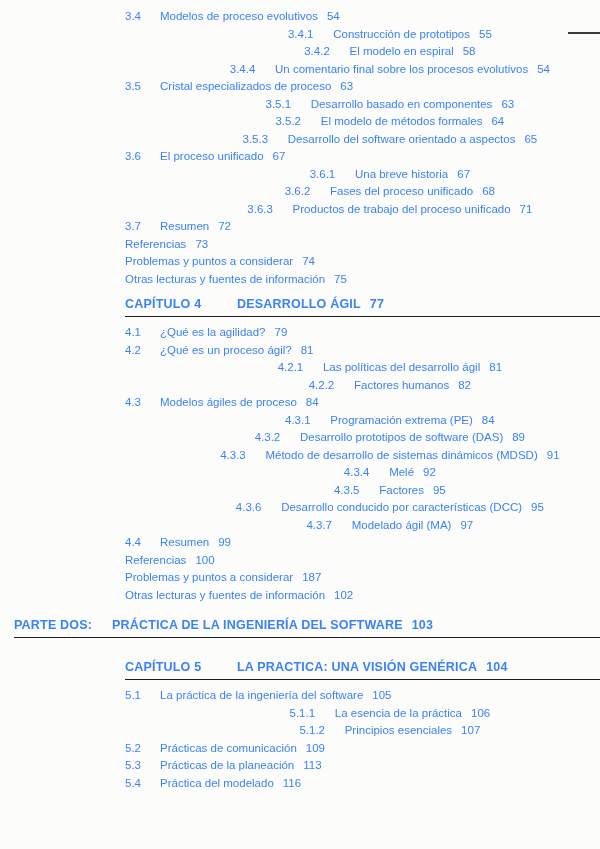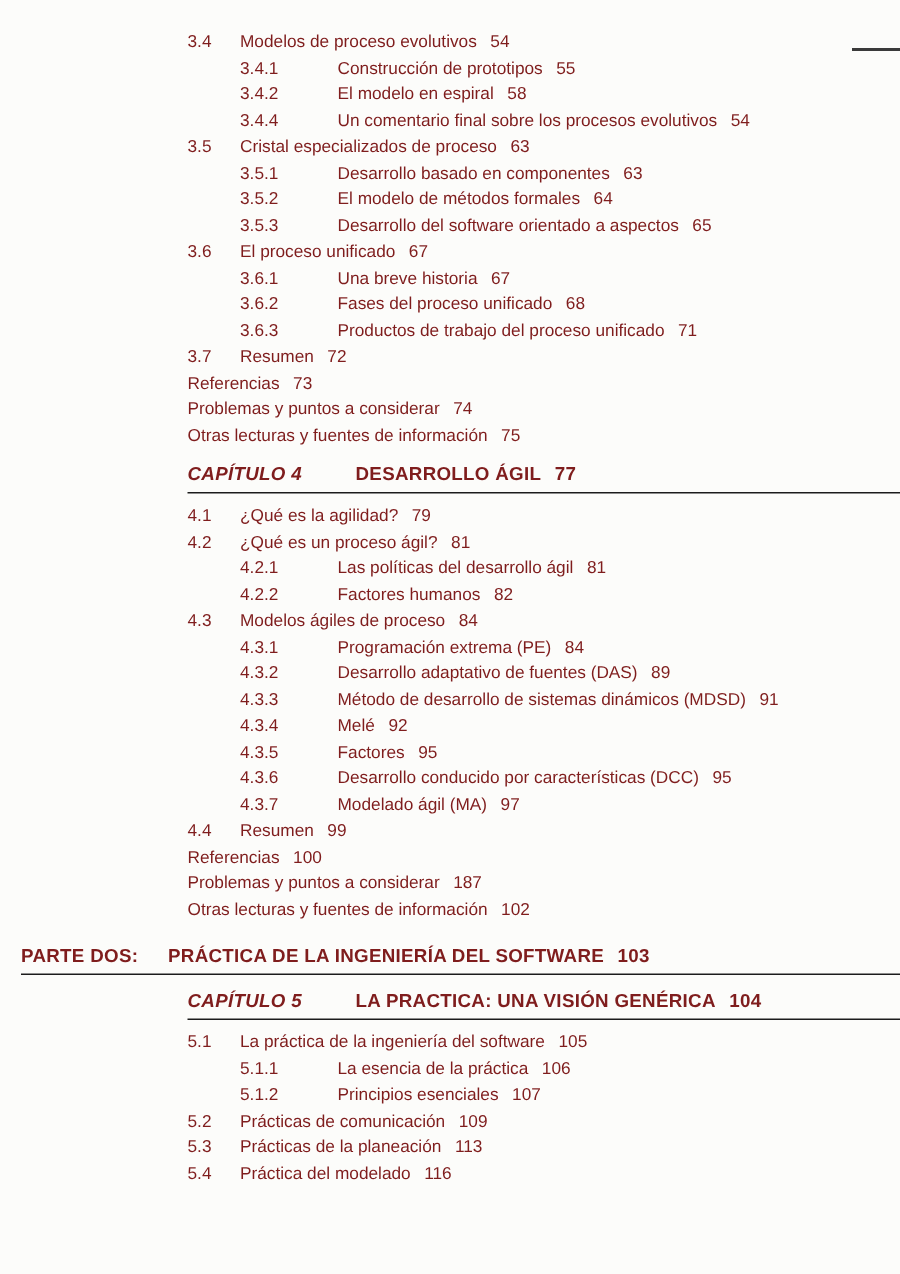--- a/index.html
+++ b/index.html
@@ -1,49 +1,49 @@
 <!DOCTYPE html>
 <html><head>
 <meta charset="utf-8">
 <style>
   html, body { margin: 0; padding: 0; background: #ffffff; }
   .page {
     position: relative;
     width: 600px;
     height: 849px;
     background: #fcfcfa;
-    color: #7f1d1d;
+    color: #3b82f6;
     font-family: "Liberation Sans", sans-serif;
     box-sizing: border-box;
-    padding-top: 20px;
+    padding-top: 8px;
     overflow: hidden;
   }
   .row {
     font-size: 11.5px;
     line-height: 17.5px;
     white-space: nowrap;
   }
   .row.section, .row.backmatter { padding-left: 125px; }
-  .row.subsection { padding-left: 160px; }
+  .row.subsection { padding-left: 160px; text-align: center; }
   .num { display: inline-block; }
   .section .num { width: 35px; }
   .subsection .num { width: 65px; }
   .pg { margin-left: 9px; }
   .row.chapter {
     margin: 9px 0 7px 125px;
     font-weight: bold;
     font-size: 12.5px;
     line-height: 15px;
     padding-bottom: 4px;
     border-bottom: 1.5px solid #1c1c1c;
     letter-spacing: 0.2px;
   }
-  .chapter .lbl { display: inline-block; width: 112px; font-style: italic; }
+  .chapter .lbl { display: inline-block; width: 112px; }
   .row.part {
-    margin: 14px 0 10px 14px;
+    margin: 14px 0 22px 14px;
     font-weight: bold;
     font-size: 12.5px;
     line-height: 15px;
     padding-bottom: 4px;
     border-bottom: 1.5px solid #1c1c1c;
     letter-spacing: 0.2px;
   }
   .part .lbl { display: inline-block; width: 98px; }
   .artifact-rule {
     position: absolute;
@@ -76,21 +76,21 @@
       <div class="row backmatter"><span class="ttl">Referencias</span><span class="pg">73</span></div>
       <div class="row backmatter"><span class="ttl">Problemas y puntos a considerar</span><span class="pg">74</span></div>
       <div class="row backmatter"><span class="ttl">Otras lecturas y fuentes de información</span><span class="pg">75</span></div>
       <div class="row chapter"><span class="lbl">CAPÍTULO 4</span><span class="ttl">DESARROLLO ÁGIL</span><span class="pg">77</span></div>
       <div class="row section"><span class="num">4.1</span><span class="ttl">¿Qué es la agilidad?</span><span class="pg">79</span></div>
       <div class="row section"><span class="num">4.2</span><span class="ttl">¿Qué es un proceso ágil?</span><span class="pg">81</span></div>
       <div class="row subsection"><span class="num">4.2.1</span><span class="ttl">Las políticas del desarrollo ágil</span><span class="pg">81</span></div>
       <div class="row subsection"><span class="num">4.2.2</span><span class="ttl">Factores humanos</span><span class="pg">82</span></div>
       <div class="row section"><span class="num">4.3</span><span class="ttl">Modelos ágiles de proceso</span><span class="pg">84</span></div>
       <div class="row subsection"><span class="num">4.3.1</span><span class="ttl">Programación extrema (PE)</span><span class="pg">84</span></div>
-      <div class="row subsection"><span class="num">4.3.2</span><span class="ttl">Desarrollo adaptativo de fuentes (DAS)</span><span class="pg">89</span></div>
+      <div class="row subsection"><span class="num">4.3.2</span><span class="ttl">Desarrollo prototipos de software (DAS)</span><span class="pg">89</span></div>
       <div class="row subsection"><span class="num">4.3.3</span><span class="ttl">Método de desarrollo de sistemas dinámicos (MDSD)</span><span class="pg">91</span></div>
       <div class="row subsection"><span class="num">4.3.4</span><span class="ttl">Melé</span><span class="pg">92</span></div>
       <div class="row subsection"><span class="num">4.3.5</span><span class="ttl">Factores</span><span class="pg">95</span></div>
       <div class="row subsection"><span class="num">4.3.6</span><span class="ttl">Desarrollo conducido por características (DCC)</span><span class="pg">95</span></div>
       <div class="row subsection"><span class="num">4.3.7</span><span class="ttl">Modelado ágil (MA)</span><span class="pg">97</span></div>
       <div class="row section"><span class="num">4.4</span><span class="ttl">Resumen</span><span class="pg">99</span></div>
       <div class="row backmatter"><span class="ttl">Referencias</span><span class="pg">100</span></div>
       <div class="row backmatter"><span class="ttl">Problemas y puntos a considerar</span><span class="pg">187</span></div>
       <div class="row backmatter"><span class="ttl">Otras lecturas y fuentes de información</span><span class="pg">102</span></div>
       <div class="row part"><span class="lbl">PARTE DOS:</span><span class="ttl">PRÁCTICA DE LA INGENIERÍA DEL SOFTWARE</span><span class="pg">103</span></div>

